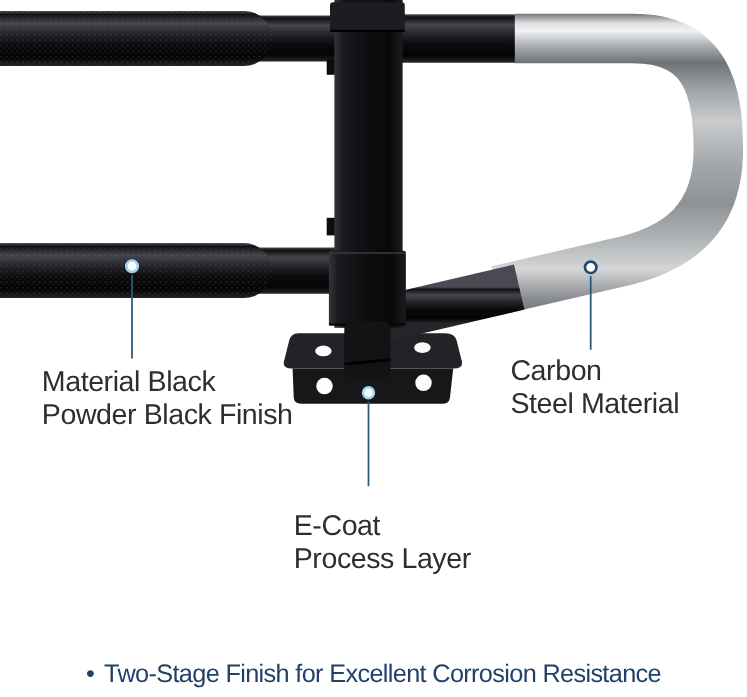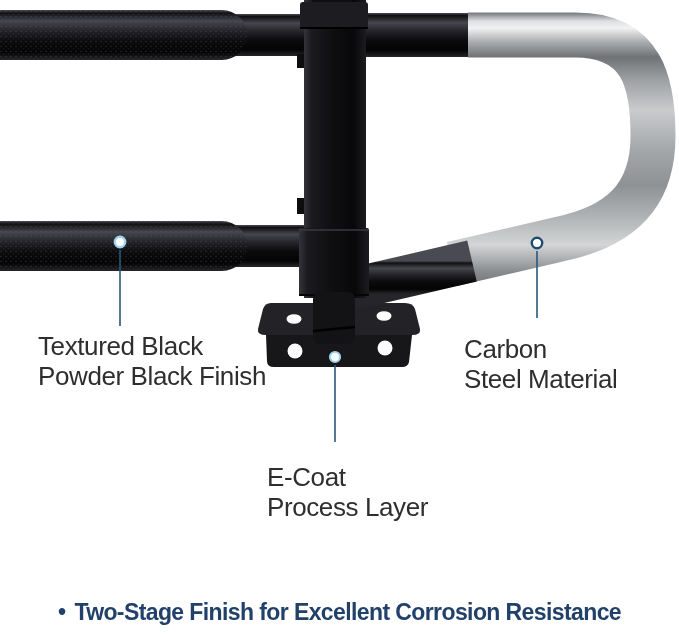--- a/index.html
+++ b/index.html
@@ -21,21 +21,20 @@
     white-space: nowrap;
   }
   .footer-note {
     position: absolute;
     left: 0; right: 0; top: 599px;
     text-align: center;
     color: #21406a;
     font-size: 23px;
     letter-spacing: -0.6px;
     white-space: nowrap;
-    font-weight: bold;
   }
   .footer-note .bullet { margin-right: 9px; }
 </style>
 </head>
 <body>
 
 <div class="stage">
 
   <svg class="diagram" width="679" height="634" viewBox="0 0 679 634">
     <defs>
@@ -111,25 +110,25 @@
     <circle cx="120" cy="242" r="5.2" fill="#ffffff" stroke-width="2.4" stroke="#9fd3f0"></circle>
 
     <line x1="537" y1="251" x2="537" y2="318" stroke-width="1.6" stroke="#2a5878"></line>
     <circle cx="537" cy="243" r="5.2" fill="#ffffff" stroke-width="2.4" stroke="#1d4a6e"></circle>
 
     <line x1="335" y1="365" x2="335" y2="442" stroke-width="1.6" stroke="#2a5878"></line>
     <circle cx="335" cy="357" r="5" fill="#ffffff" stroke-width="2.2" stroke="#9fd3f0"></circle>
   </svg>
 
   <div class="label" style="left:38px; top:331px">
-    <div>Textured Black</div>
+    <div>Material Black</div>
     <div>Powder Black Finish</div>
   </div>
 
-  <div class="label" style="left:464px; top:334px">
+  <div class="label" style="left:464px; top:321px">
     <div>Carbon</div>
     <div>Steel Material</div>
   </div>
 
   <div class="label" style="left:267px; top:462px">
     <div>E-Coat</div>
     <div>Process Layer</div>
   </div>
 
   <div class="footer-note">

